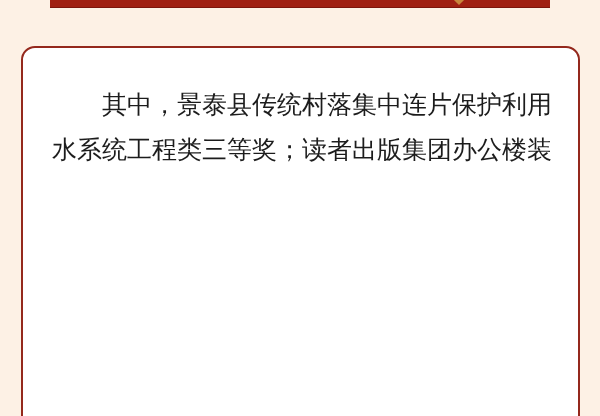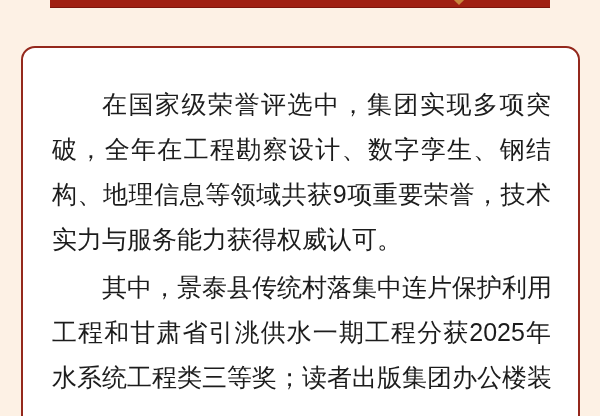--- a/index.html
+++ b/index.html
@@ -68,28 +68,21 @@
 <body>
 
 <div class="screen">
 
   <div class="top-bar">
     <div class="ornament"></div>
   </div>
 
   <div class="card">
 
-    <div class="para">
-      <div class="line indent">在国家级荣誉评选中，集团实现多项突</div>
-      <div class="line">破，全年在工程勘察设计、数字孪生、钢结</div>
-      <div class="line">构、地理信息等领域共获9项重要荣誉，技术</div>
-      <div class="line end">实力与服务能力获得权威认可。</div>
-    </div>
 
     <div class="para">
       <div class="line indent">其中，景泰县传统村落集中连片保护利用</div>
-      <div class="line">工程和甘肃省引洮供水一期工程分获2025年</div>
       <div class="line end">水系统工程类三等奖；读者出版集团办公楼装</div>
     </div>
 
   </div>
 
 </div>
 
 </body></html>

